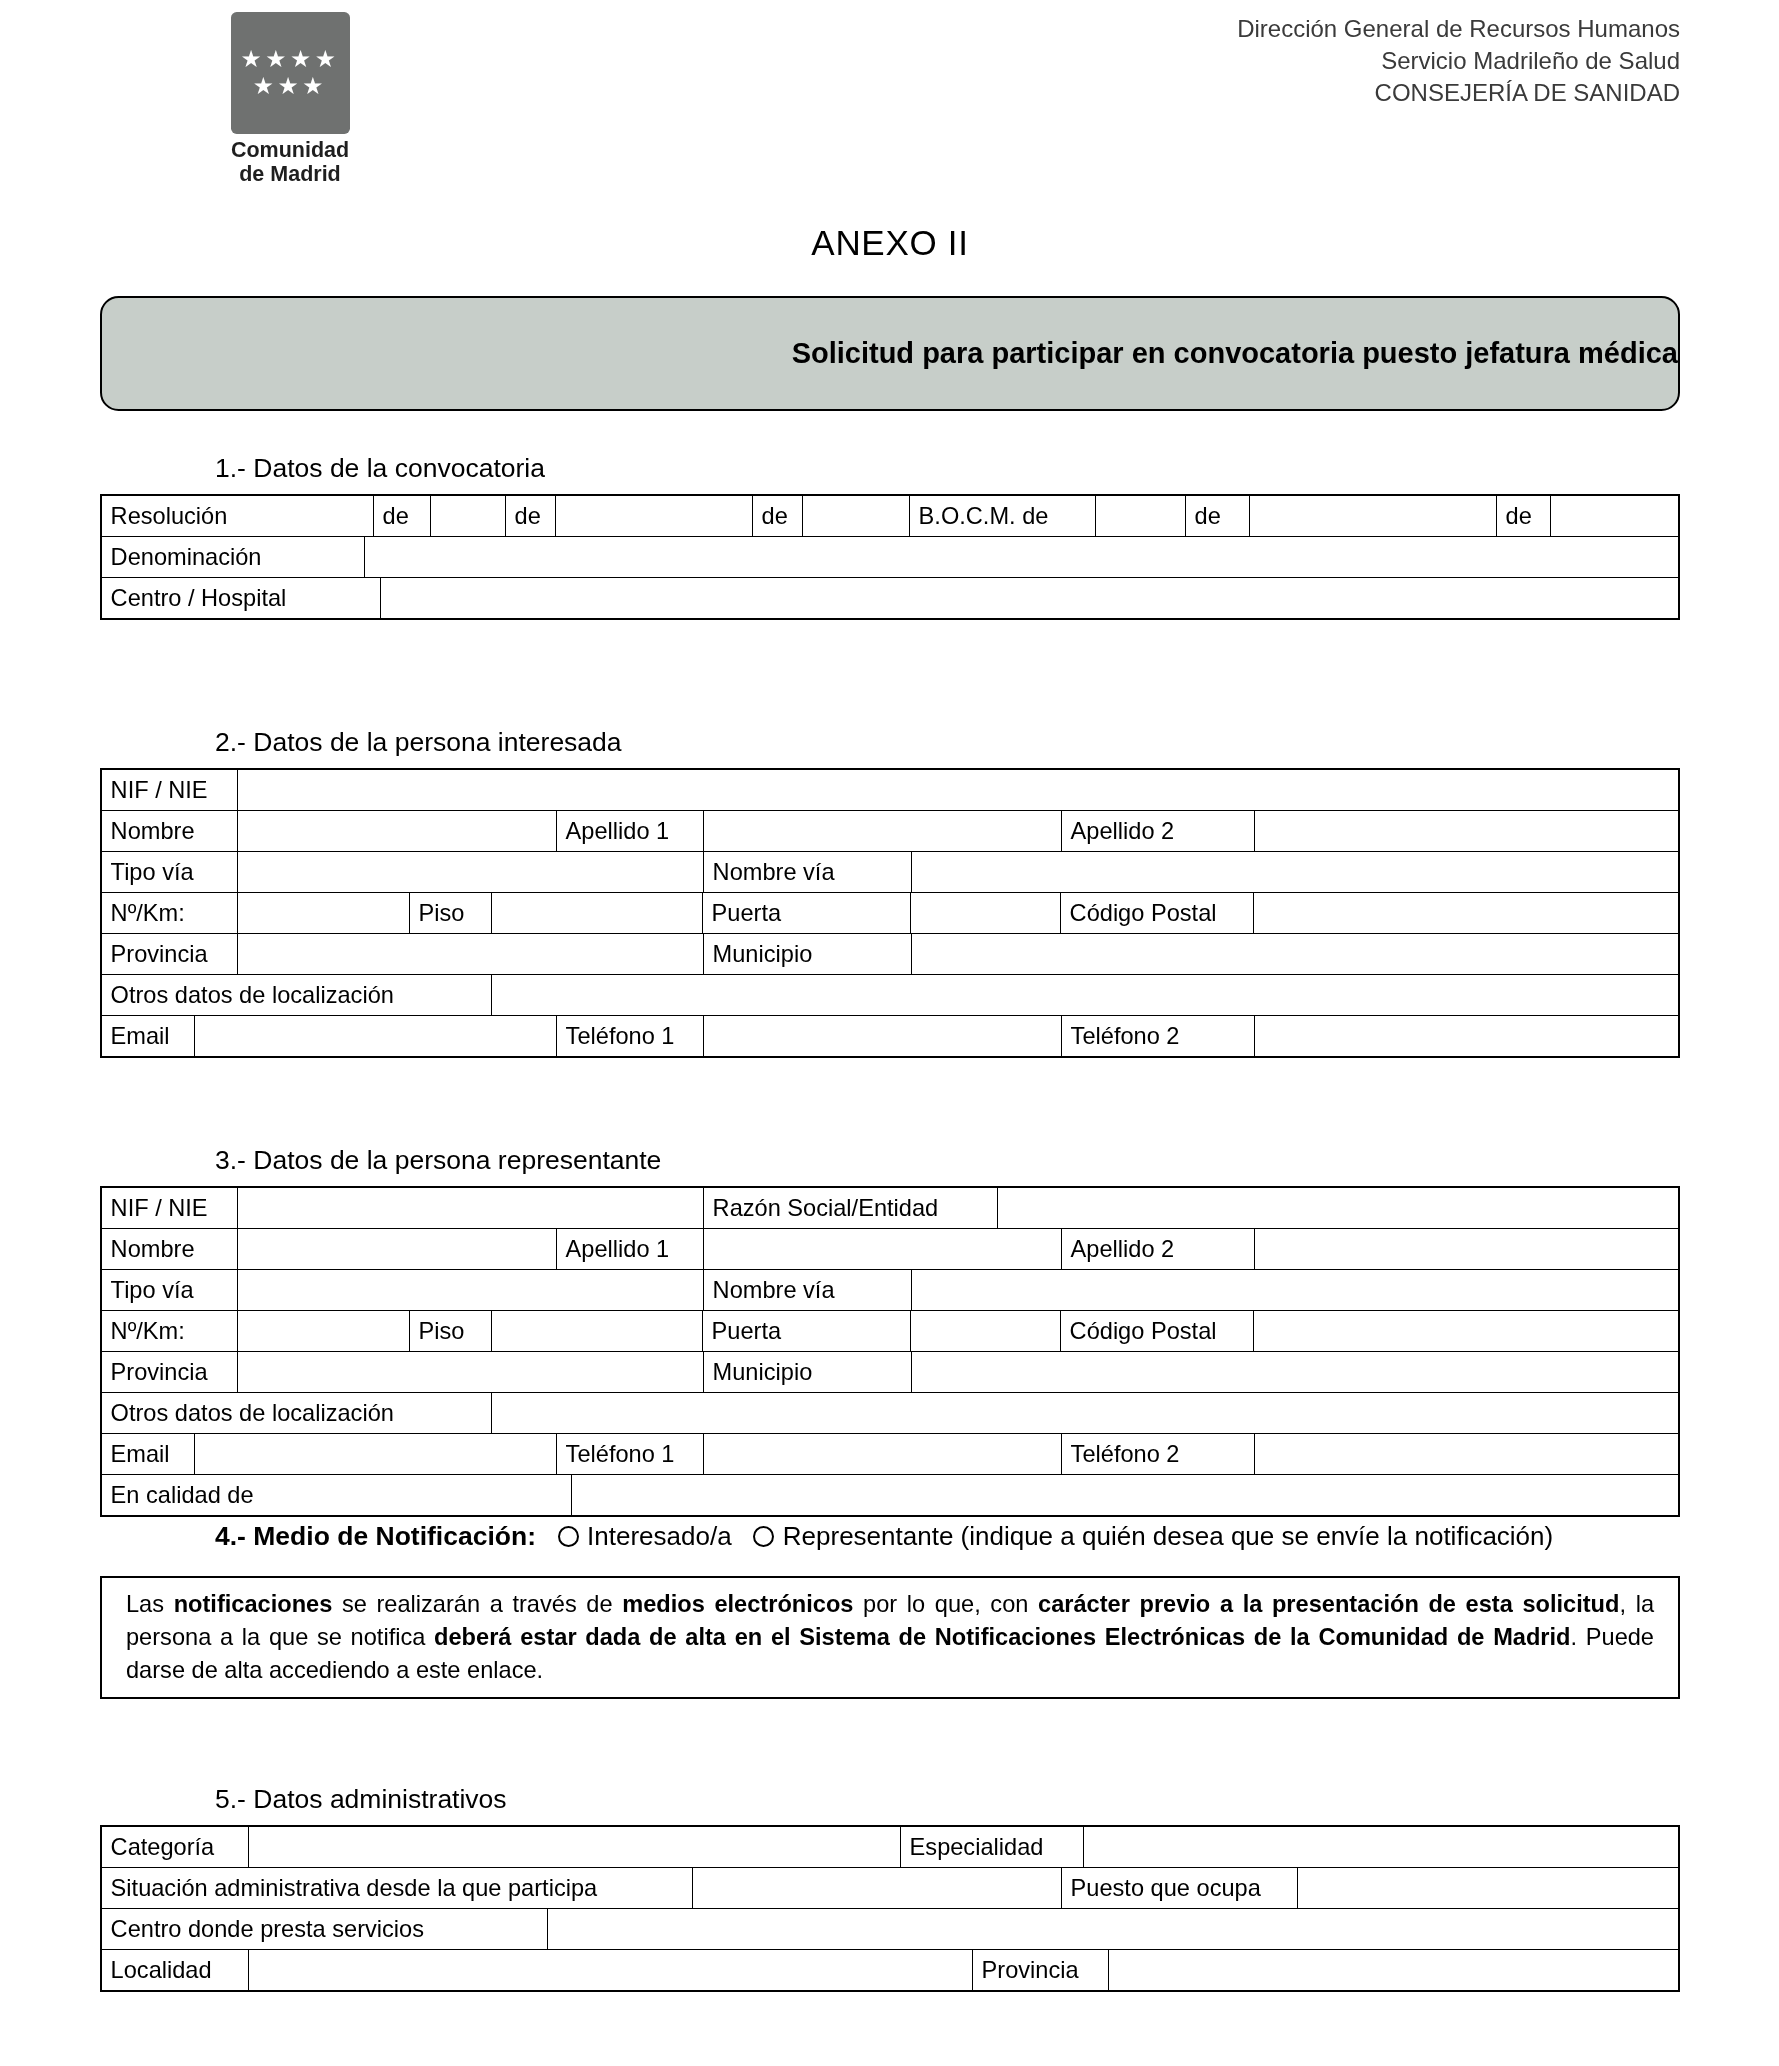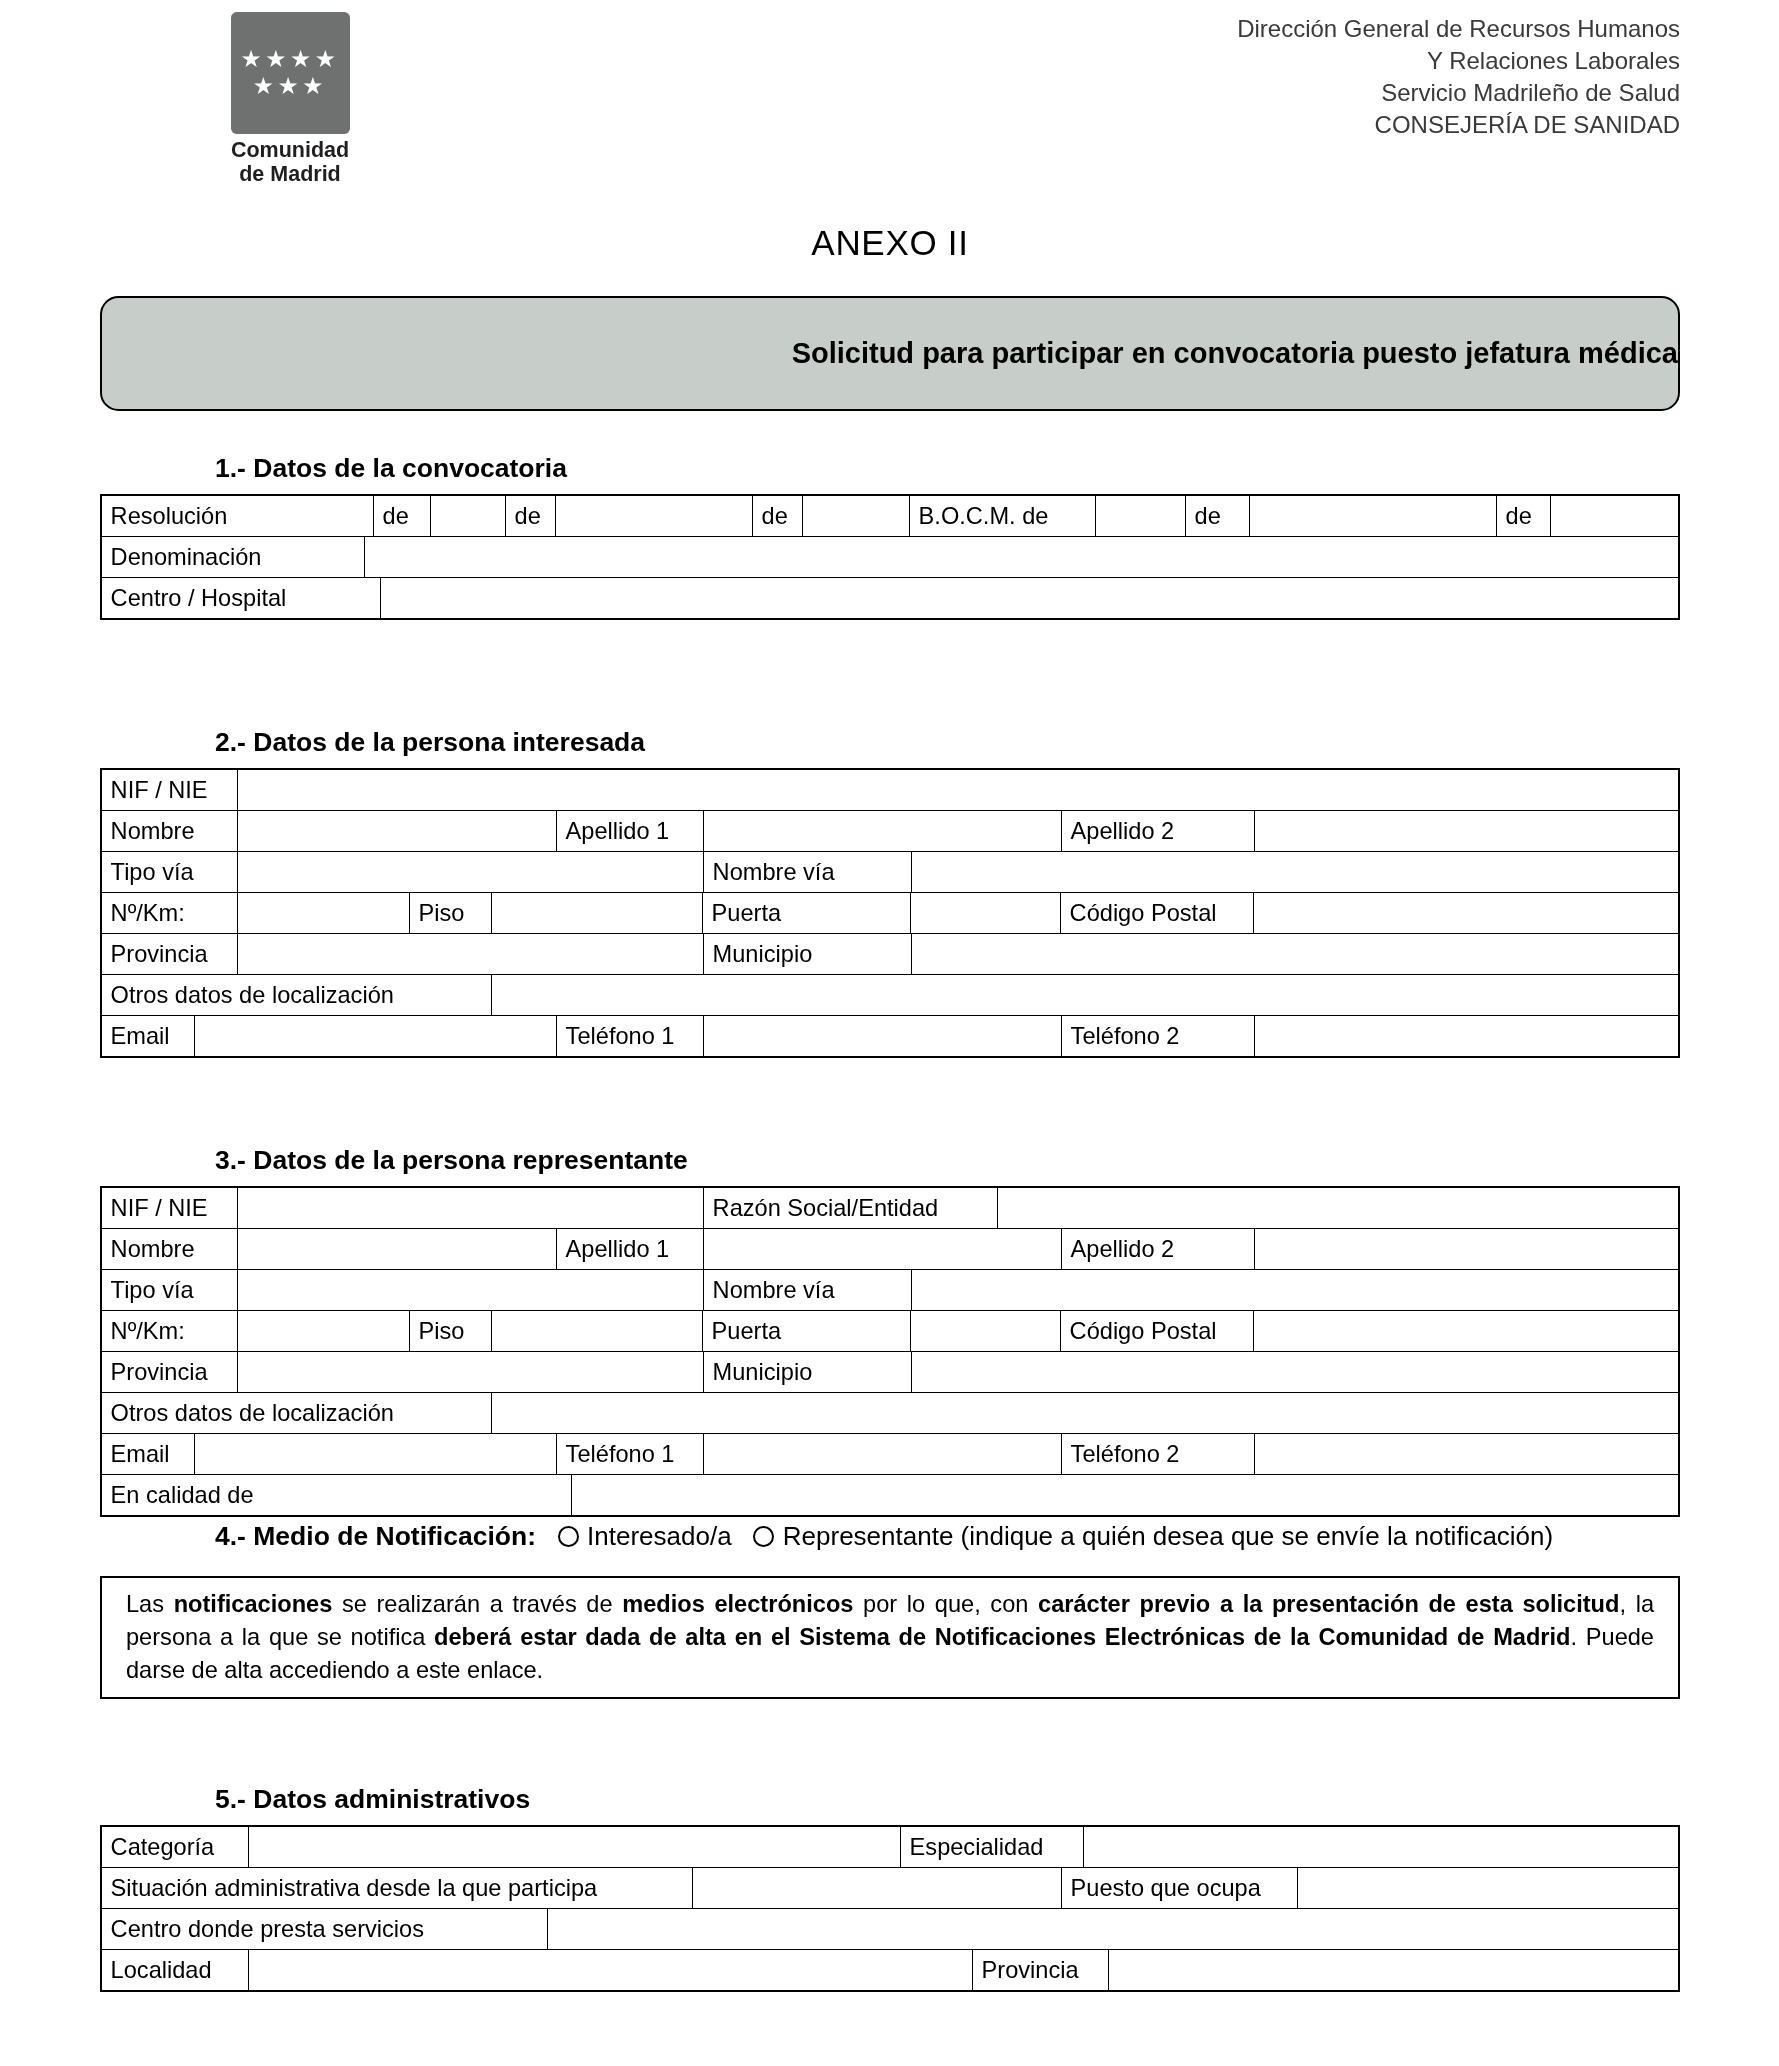--- a/index.html
+++ b/index.html
@@ -25,21 +25,21 @@
   .org { flex: 1; text-align: right; font-size: 24px; line-height: 32px; color: #3a3a3a; padding-top: 1.4px; }
 
   .doc-title { text-align: center; font-size: 35px; margin-top: 37px; letter-spacing: 0.7px; }
 
   .form-title-box {
     margin-top: 33px; border: 2.1px solid #000; border-radius: 18.6px; background: #c7cec9;
     height: 115px; display: flex; align-items: center; justify-content: flex-end;
   }
   .form-title { font-size: 29px; font-weight: bold; }
 
-  .sec-h { font-size: 26.5px; font-weight: bold; margin: 0 0 10px 115px; }
+  .sec-h { font-size: 26.5px; font-weight: normal; margin: 0 0 10px 115px; }
   .mt1 { margin-top: 42px; }
   .mt2 { margin-top: 107px; }
   .mt3 { margin-top: 87px; }
   .mt4 { margin-top: 82px; }
   .mt5 { margin-top: 85px; }
 
   
   .tbl { border: 2.9px solid #000; width: 1580px; background: #fff; }
   .row { display: flex; border-bottom: 1.4px solid #000; }
   .row:last-child { border-bottom: none; }
@@ -77,21 +77,20 @@
         <div class="stars">★★★★</div>
         <div class="stars">★★★</div>
       </div>
       <div class="logo-text">
         <div>Comunidad</div>
         <div>de Madrid</div>
       </div>
     </div>
     <div class="org">
       <div>Dirección General de Recursos Humanos</div>
-      <div>Y Relaciones Laborales</div>
       <div>Servicio Madrileño de Salud</div>
       <div>CONSEJERÍA DE SANIDAD</div>
     </div>
   </div>
 
   <div class="doc-title">ANEXO II</div>
 
   <div class="form-title-box">
     <div class="form-title">Solicitud para participar en convocatoria puesto jefatura médica</div>
   </div>

